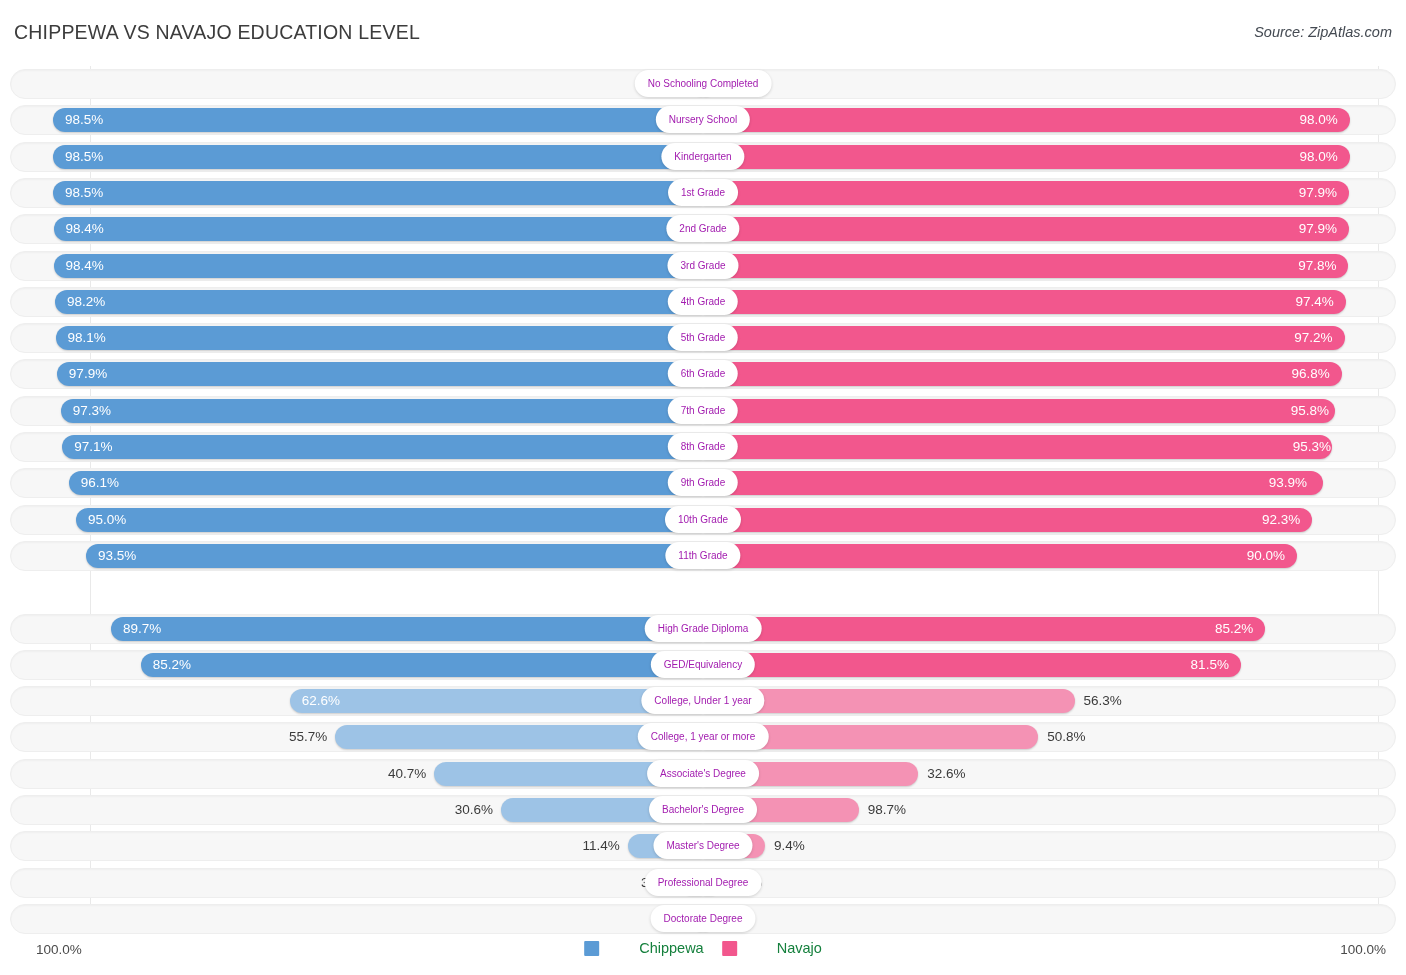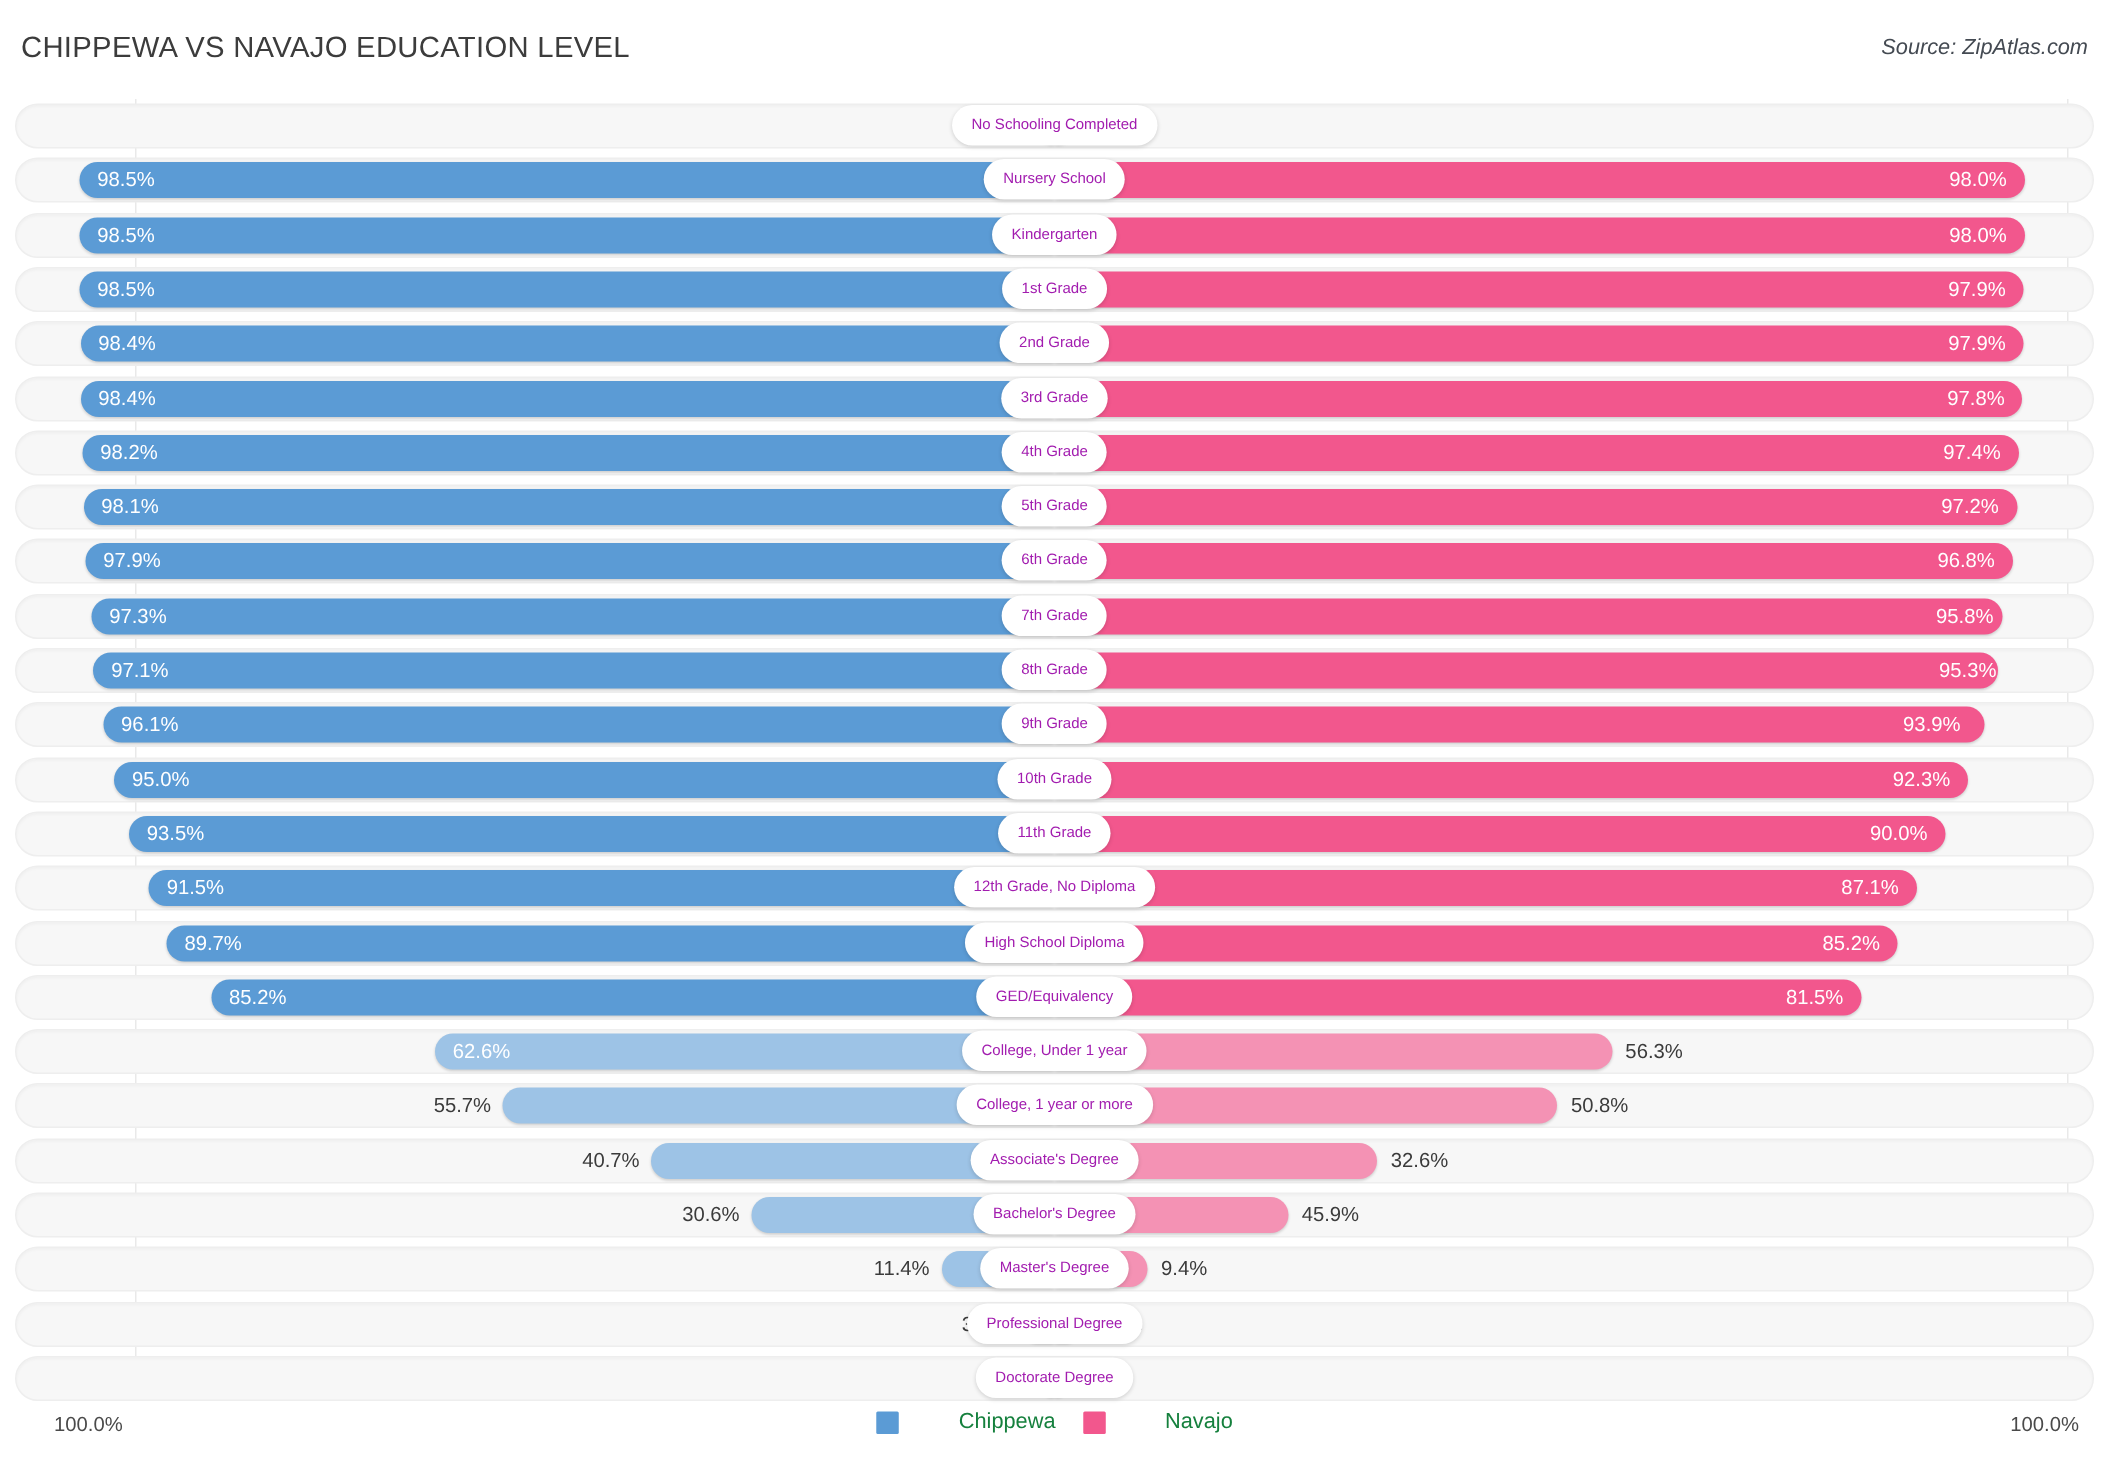--- a/index.html
+++ b/index.html
@@ -254,35 +254,27 @@
         <div class="cat-label">10th Grade</div>
       </div>
       <div class="row" style="top: 474.9px;">
         <div class="track"></div>
         <div class="bar left" style="width: 617.1px; left: 75.9px; background: rgb(91, 155, 213);"></div>
         <div class="bar-value inside" style="left: 87.9px;">93.5%</div>
         <div class="bar right" style="width: 594px; left: 693px; background: rgb(242, 87, 141);"></div>
         <div class="bar-value inside" style="left: 1233px; width: 42px; text-align: right;">90.0%</div>
         <div class="cat-label">11th Grade</div>
       </div>
-      <div class="row" style="top: 511.2px;">
-        <div class="track"></div>
-        <div class="bar left" style="width: 603.9px; left: 89.1px; background: rgb(91, 155, 213);"></div>
-        <div class="bar-value inside" style="left: 101.1px;">91.5%</div>
-        <div class="bar right" style="width: 574.86px; left: 693px; background: rgb(242, 87, 141);"></div>
-        <div class="bar-value inside" style="left: 1213.86px; width: 42px; text-align: right;">87.1%</div>
-        <div class="cat-label">12th Grade, No Diploma</div>
-      </div>
       <div class="row" style="top: 547.5px;">
         <div class="track"></div>
         <div class="bar left" style="width: 592.02px; left: 100.98px; background: rgb(91, 155, 213);"></div>
         <div class="bar-value inside" style="left: 112.98px;">89.7%</div>
         <div class="bar right" style="width: 562.32px; left: 693px; background: rgb(242, 87, 141);"></div>
         <div class="bar-value inside" style="left: 1201.32px; width: 42px; text-align: right;">85.2%</div>
-        <div class="cat-label">High School Diploma</div>
+        <div class="cat-label">High Grade Diploma</div>
       </div>
       <div class="row" style="top: 583.8px;">
         <div class="track"></div>
         <div class="bar left" style="width: 562.32px; left: 130.68px; background: rgb(91, 155, 213);"></div>
         <div class="bar-value inside" style="left: 142.68px;">85.2%</div>
         <div class="bar right" style="width: 537.9px; left: 693px; background: rgb(242, 87, 141);"></div>
         <div class="bar-value inside" style="left: 1176.9px; width: 42px; text-align: right;">81.5%</div>
         <div class="cat-label">GED/Equivalency</div>
       </div>
       <div class="row" style="top: 620.1px;">
@@ -307,21 +299,21 @@
         <div class="bar-value outside" style="left: 374.38px; width: 42px; text-align: right;">40.7%</div>
         <div class="bar right" style="width: 215.16px; left: 693px; background: rgb(244, 146, 180);"></div>
         <div class="bar-value outside" style="left: 917.16px;">32.6%</div>
         <div class="cat-label">Associate's Degree</div>
       </div>
       <div class="row" style="top: 729px;">
         <div class="track"></div>
         <div class="bar left" style="width: 201.96px; left: 491.04px; background: rgb(157, 195, 230);"></div>
         <div class="bar-value outside" style="left: 441.04px; width: 42px; text-align: right;">30.6%</div>
         <div class="bar right" style="width: 155.76px; left: 693px; background: rgb(244, 146, 180);"></div>
-        <div class="bar-value outside" style="left: 857.76px;">45.9%</div>
+        <div class="bar-value outside" style="left: 857.76px;">98.7%</div>
         <div class="cat-label">Bachelor's Degree</div>
       </div>
       <div class="row" style="top: 765.3px;">
         <div class="track"></div>
         <div class="bar left" style="width: 75.24px; left: 617.76px; background: rgb(157, 195, 230);"></div>
         <div class="bar-value outside" style="left: 567.76px; width: 42px; text-align: right;">11.4%</div>
         <div class="bar right" style="width: 62.04px; left: 693px; background: rgb(244, 146, 180);"></div>
         <div class="bar-value outside" style="left: 764.04px;">9.4%</div>
         <div class="cat-label">Master's Degree</div>
       </div>

